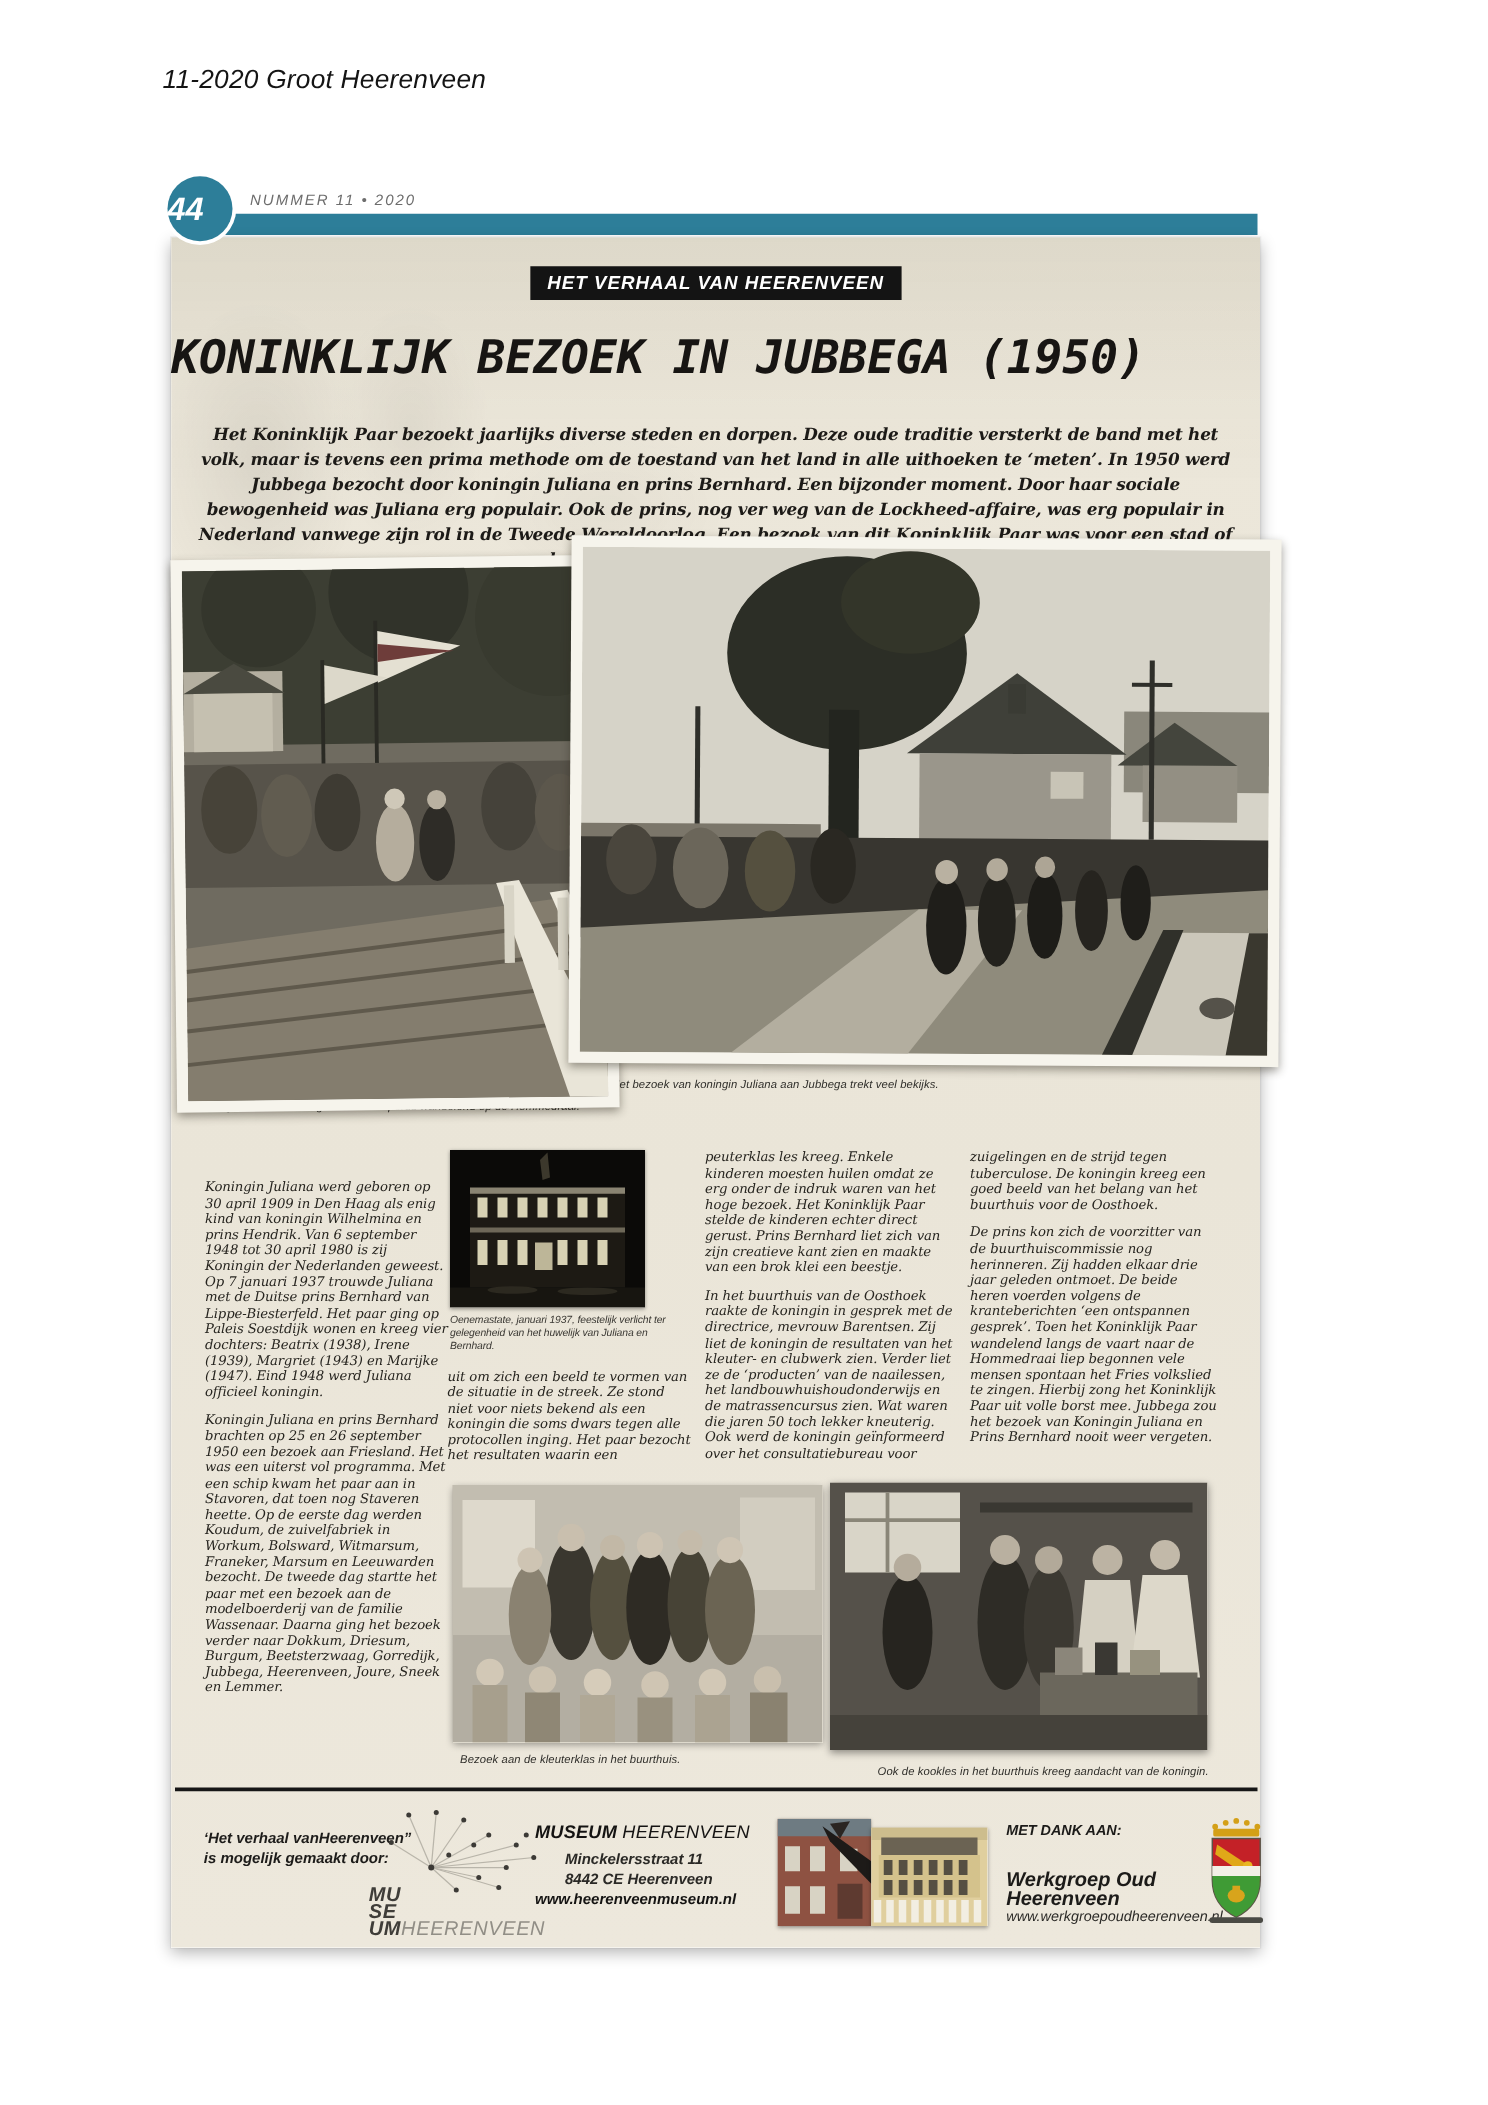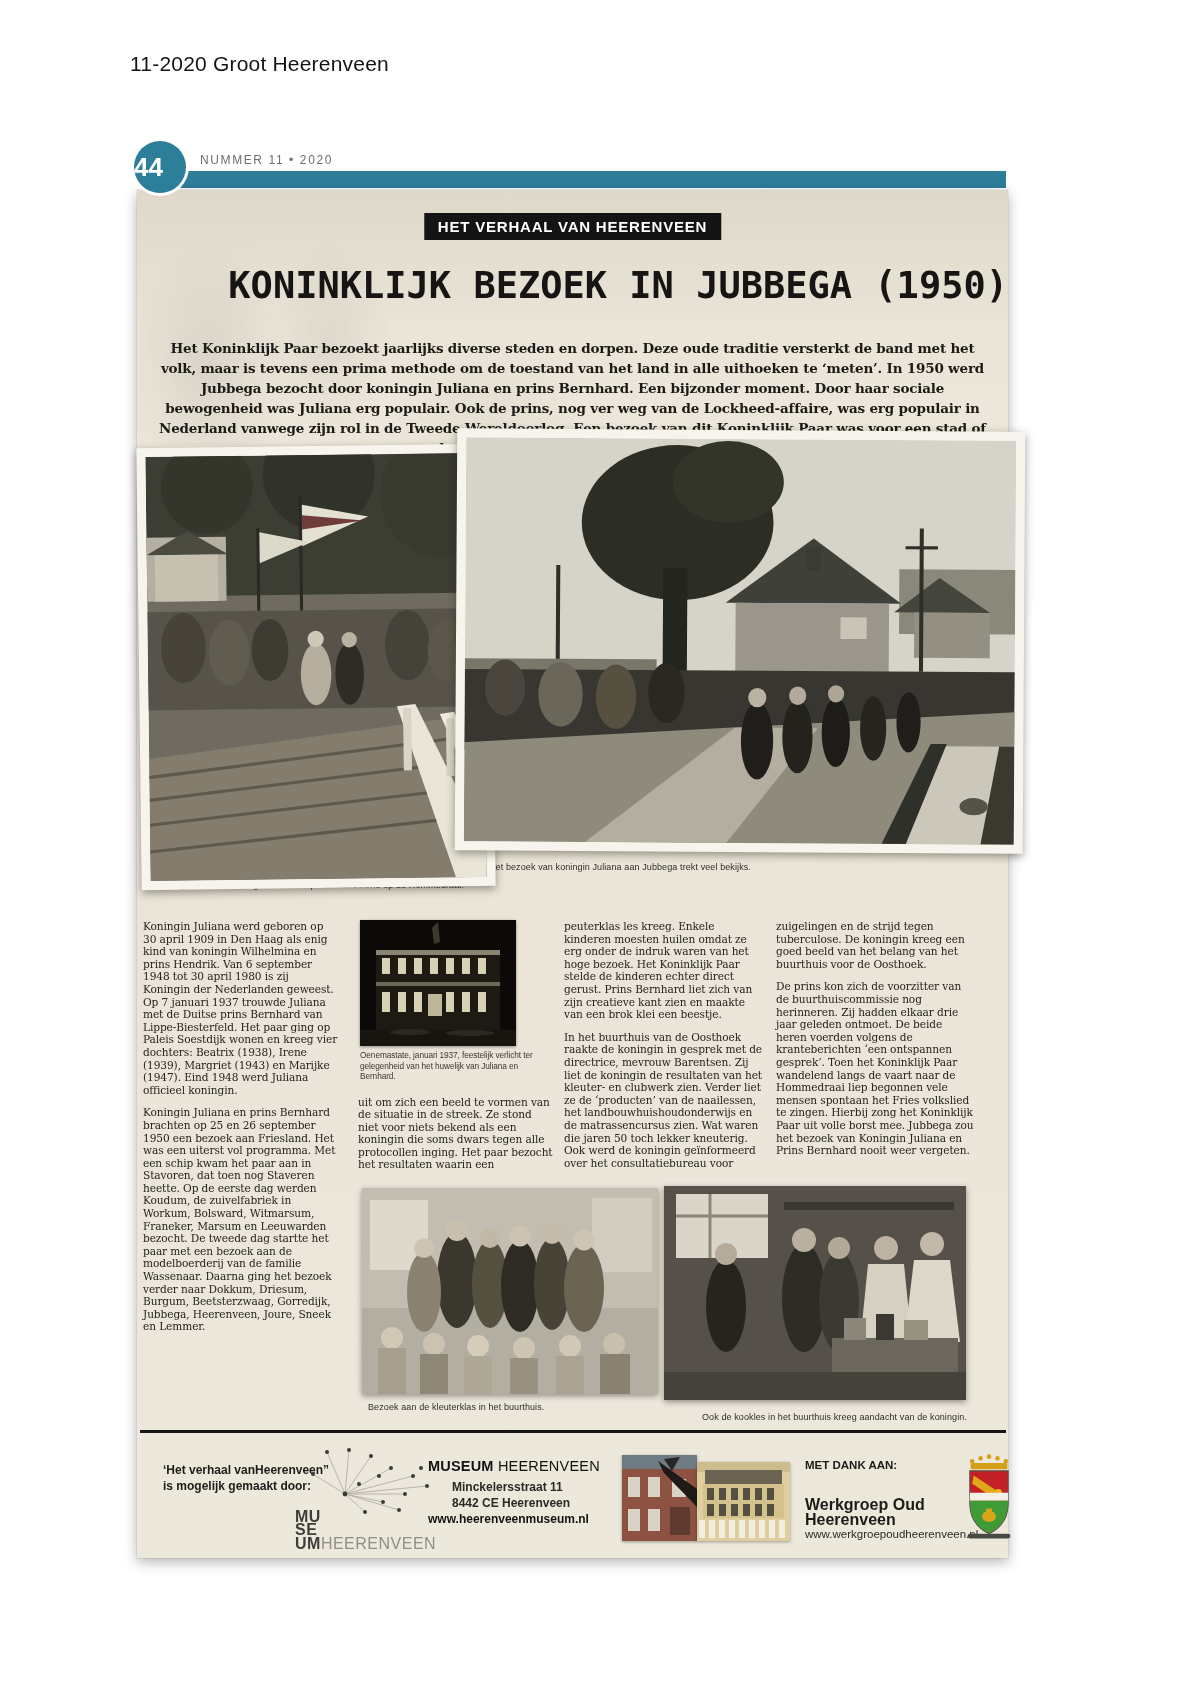--- a/index.html
+++ b/index.html
@@ -1,17 +1,17 @@
 <!DOCTYPE html>
 <html><head>
 <meta charset="utf-8">
 <style>
   html,body{margin:0;padding:0;background:#ffffff;}
   #canvas{position:relative;width:1190px;height:1684px;background:#ffffff;overflow:hidden;
-          font-family:"Liberation Sans",sans-serif;}
+          font-family:"Liberation Sans",sans-serif;font-style:italic;}
   .abs{position:absolute;}
 
   
   .doc-label{left:130px;top:52px;font-size:21px;color:#141414;letter-spacing:.2px;}
 
   
   .page-badge{left:134px;top:141px;width:52px;height:52px;border-radius:50%;
       background:#2d7e99;color:#ffffff;display:flex;align-items:center;
       font-size:26px;font-weight:bold;z-index:5;box-shadow:0 0 0 3px #ffffff;}
   .issue-label{left:200px;top:153px;font-size:12px;color:#6d6d6d;letter-spacing:1.6px;}
@@ -23,39 +23,39 @@
       box-shadow:0 4px 12px rgba(0,0,0,.30),0 0 0 1px rgba(0,0,0,.05);}
   .ghost{left:0;top:0;width:100%;height:255px;opacity:.55;
       background:
         radial-gradient(120px 180px at 8% 70%, rgba(60,55,45,.18), transparent 70%),
         radial-gradient(90px 140px at 22% 60%, rgba(60,55,45,.12), transparent 70%),
         radial-gradient(140px 90px at 40% 85%, rgba(60,55,45,.08), transparent 70%),
         linear-gradient(180deg, rgba(80,74,60,.10), rgba(80,74,60,0) 80%);}
 
   .badge{top:23px;left:50%;transform:translateX(-50%);background:#141414;color:#ffffff;
       font-size:15px;font-weight:bold;letter-spacing:.8px;padding:5px 14px;white-space:nowrap;}
-  .headline{top:74px;left:0;width:100%;text-align:right;color:#171513;
+  .headline{top:74px;left:0;width:100%;text-align:left;color:#171513;
       font-family:"DejaVu Sans Mono",monospace;font-weight:bold;font-size:37px;letter-spacing:0;}
   .intro{top:148px;left:18px;width:835px;text-align:center;color:#1c1a17;
       font-family:"DejaVu Serif",serif;font-weight:bold;font-size:13.5px;line-height:20px;letter-spacing:-.2px;}
 
   
   .photo-frame{background:#f6f4ec;box-shadow:0 3px 8px rgba(40,35,25,.45);}
   .photo-frame svg{display:block;}
   .ph-left{left:2px;top:256px;width:336px;height:424px;padding:9px;transform:rotate(-.7deg);z-index:1;}
   .ph-right{left:319px;top:240px;width:550px;height:404px;padding:9px;transform:rotate(.35deg);z-index:2;}
   .caption{color:#2f2e2a;font-size:9px;letter-spacing:.1px;}
   .cap-left{left:20px;top:690px;width:420px;}
   .cap-right{left:352px;top:672px;width:480px;}
 
   
   .col{top:730px;color:#26241f;font-family:"DejaVu Serif",serif;font-size:10.6px;
        line-height:12.6px;letter-spacing:-.1px;}
   .col p{margin:0 0 10px 0;}
-  .c1{left:6px;width:196px;}
+  .c1{left:27px;width:196px;margin-top:24px;}
   .c2{left:221px;width:196px;}
   .c3{left:427px;width:198px;}
   .c4{left:639px;width:200px;}
   .inline-photo{width:156px;height:126px;margin-left:2px;box-shadow:0 1px 3px rgba(0,0,0,.4);}
   .inline-cap{font-family:"Liberation Sans",sans-serif;font-size:8.3px;line-height:10.5px;
       color:#3a3833;margin:4px 0 14px 2px;width:190px;}
 
   
   .bph-left{left:225px;top:998px;width:296px;height:206px;box-shadow:0 2px 6px rgba(0,0,0,.4);}
   .bph-right{left:527px;top:996px;width:302px;height:214px;box-shadow:0 2px 6px rgba(0,0,0,.4);}

